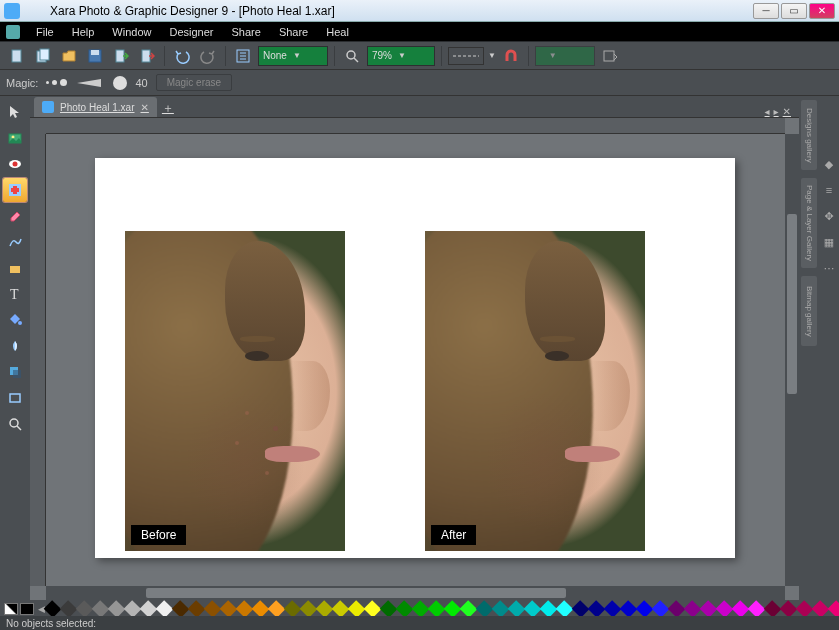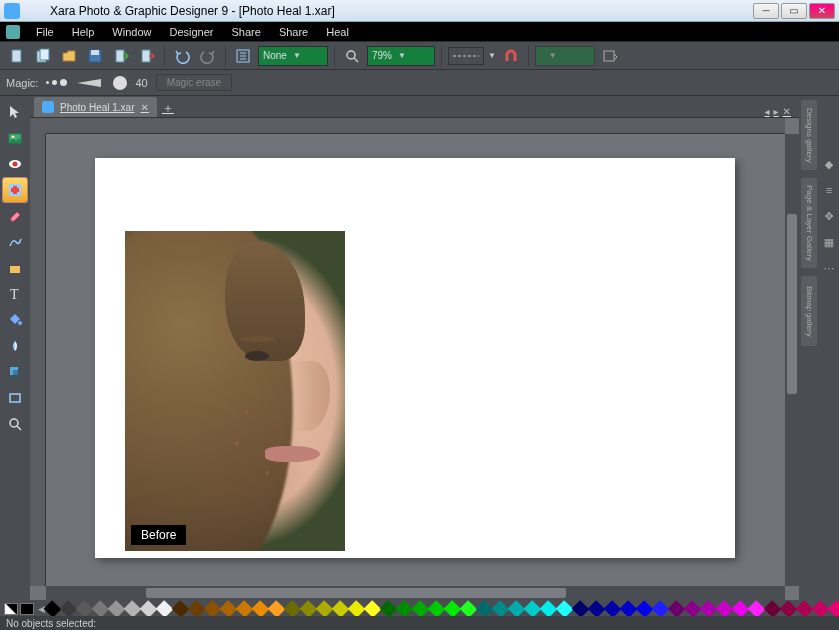--- a/index.html
+++ b/index.html
@@ -330,20 +330,32 @@
             <div class="brow"></div>
             <div class="eye"></div>
             <div class="nose"></div>
             <div class="lips"></div>
             <div class="mole"></div>
             <div class="blemish" style="top:180px;left:120px"></div>
             <div class="blemish" style="top:210px;left:110px"></div>
             <div class="blemish" style="top:240px;left:140px"></div>
           </div>
           <div class="label">Before</div>
+        </div>
+        <div class="photo after">
+          <div class="face">
+            <div class="hair"></div>
+            <div class="hair2"></div>
+            <div class="shadow"></div>
+            <div class="brow"></div>
+            <div class="eye"></div>
+            <div class="nose"></div>
+            <div class="lips"></div>
+          </div>
+          <div class="label">After</div>
         </div>
       </div>
 
       <div class="scrollv">
           <div class="sthumb" style="margin:80px 2px;width:10px;height:180px"></div>
         </div>
       <div class="scrollh">
           <div class="sthumb" style="margin:2px 100px;height:10px;width:420px"></div>
         </div>
     </div>

